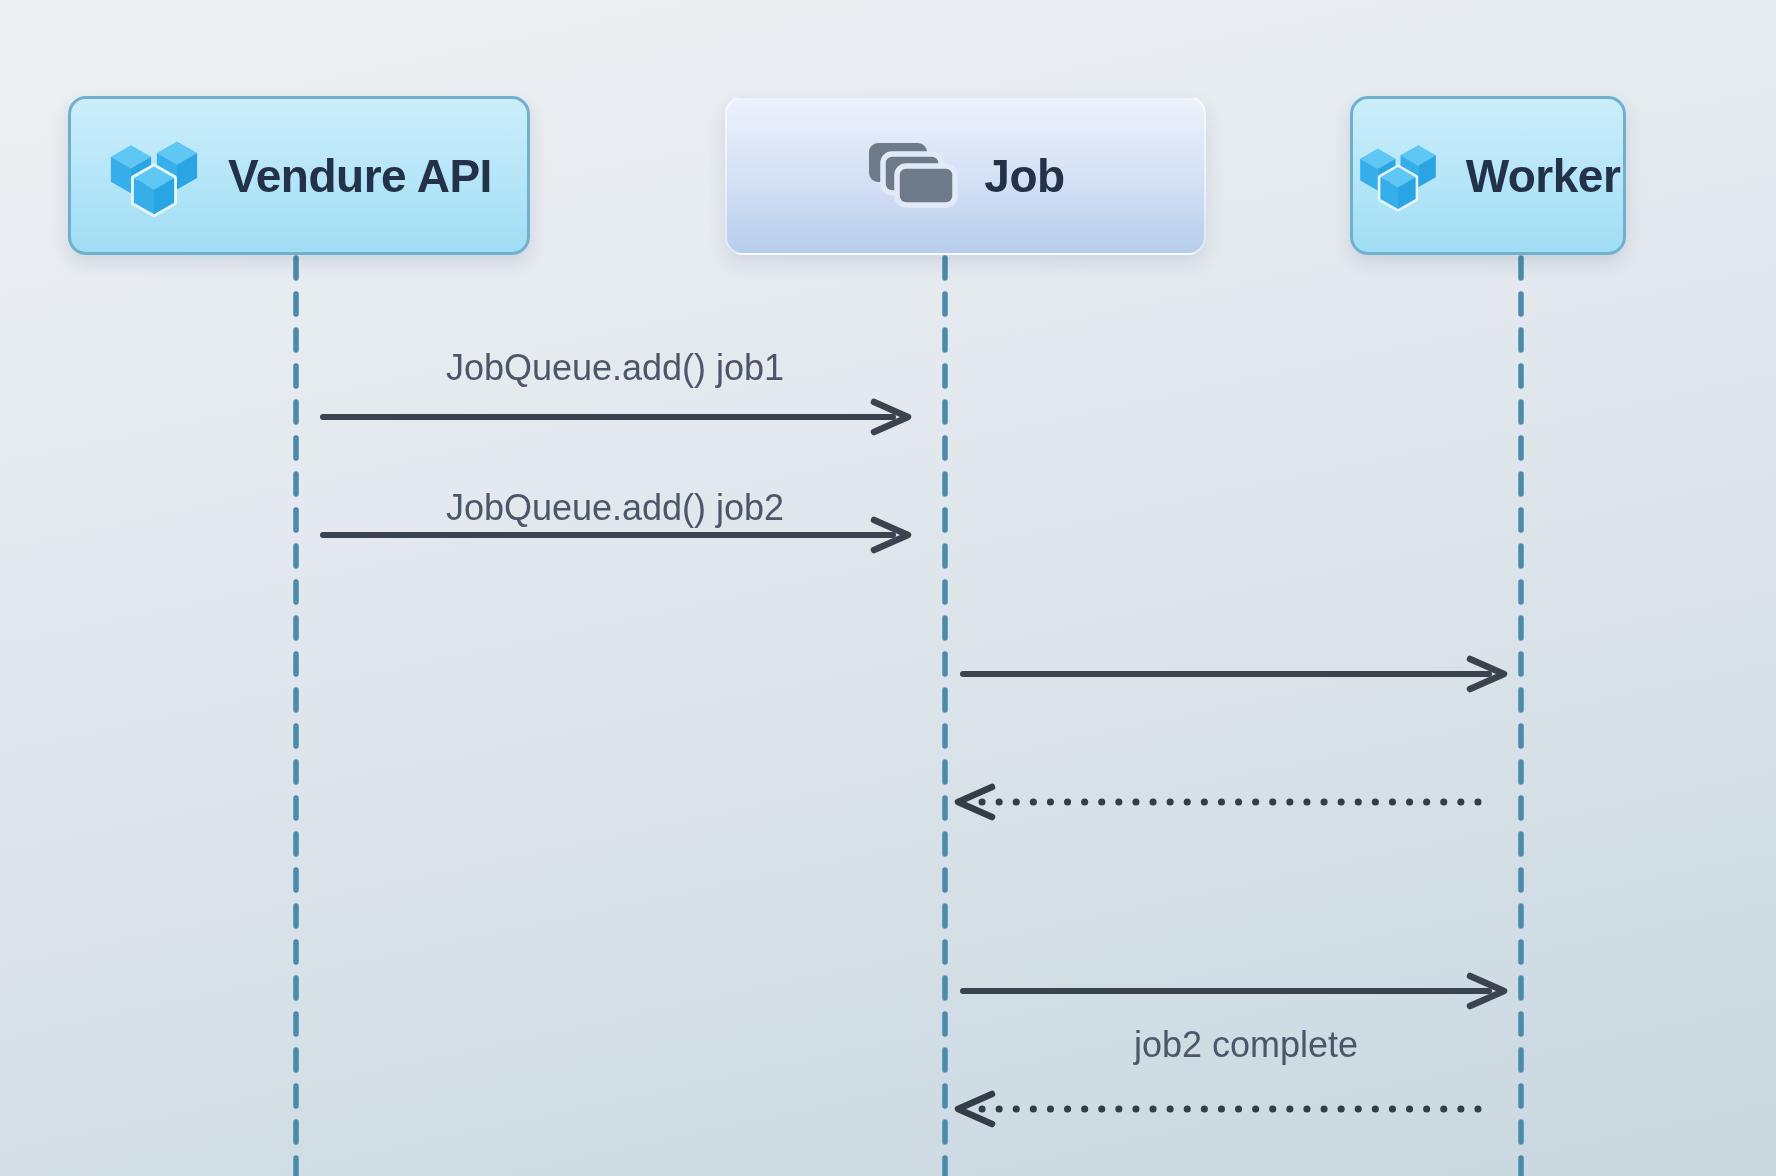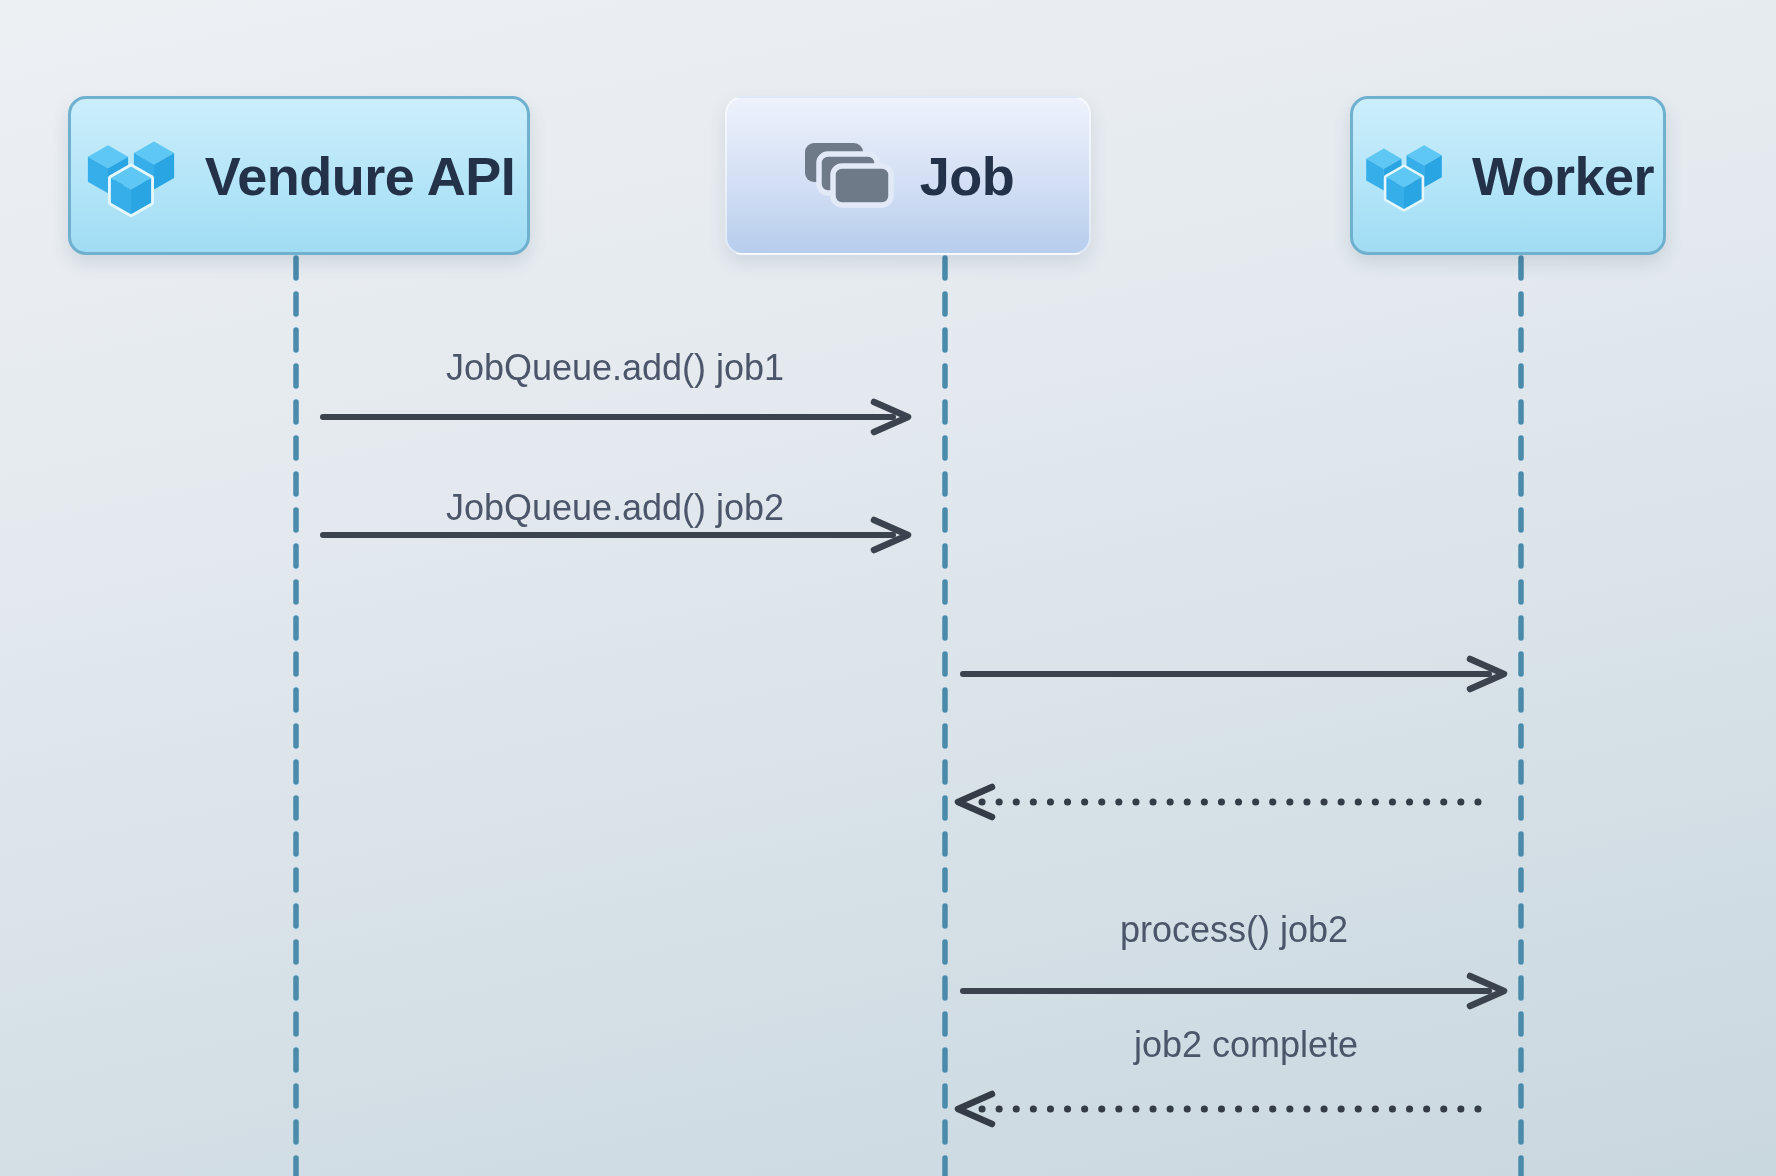--- a/index.html
+++ b/index.html
@@ -20,25 +20,25 @@
     background:linear-gradient(180deg,#cceefb 0%,#b4e5f8 55%,#a0dcf4 100%);
     border:3px solid #6fb0cf;
     box-shadow:0 8px 18px rgba(45,80,105,.14);
   }
   .actor-gray{
     background:linear-gradient(180deg,#edf2fc 0%,#d3dff4 55%,#b6cdec 100%);
     border:2px solid rgba(255,255,255,.55);
     box-shadow:0 8px 18px rgba(55,80,115,.13);
   }
   .actor-vendure{left:68px;width:462px;}
-  .actor-job{left:725px;width:366px;}
-  .actor-worker{left:1350px;width:316px;}
+  .actor-job{left:725px;width:481px;}
+  .actor-worker{left:1350px;width:276px;}
   .actor .icon{display:flex;align-items:center;justify-content:center;}
   .actor .title{
-    font-size:54px;font-weight:bold;color:#243249;letter-spacing:-0.5px;
+    font-size:46px;font-weight:bold;color:#243249;letter-spacing:-0.5px;
     white-space:nowrap;
   }
   .msg-label{
     position:absolute;z-index:2;transform:translate(-50%,-50%);
     font-size:36px;font-weight:normal;color:#4c566b;white-space:nowrap;
   }
   .m1{left:615px;top:368px;}
   .m2{left:615px;top:487px;margin-top:21px;}
   .m3{left:1234px;top:630px;}
   .m4{left:1234px;top:755px;}
@@ -144,16 +144,15 @@
           <polygon points="29,50 50,62 50,88 29,76" fill="#36aeea"></polygon>
           <polygon points="71,50 50,62 50,88 71,76" fill="#2aa5e3"></polygon>
         </g>
       </svg>
     </span>
     <span class="title">Worker</span>
   </div>
 
   <div class="msg-label m1">JobQueue.add() job1</div>
   <div class="msg-label m2">JobQueue.add() job2</div>
-  <div class="msg-label m5">process() job2</div>
   <div class="msg-label m6">job2 complete</div>
 
 </div>
 
 </body></html>

